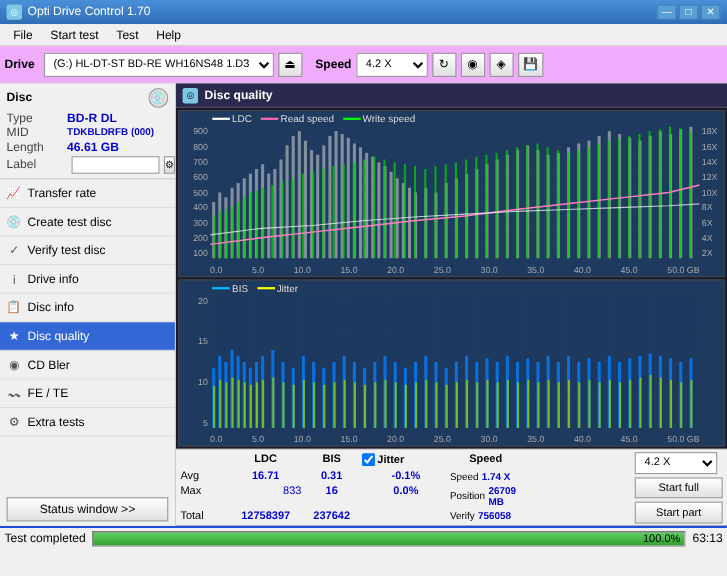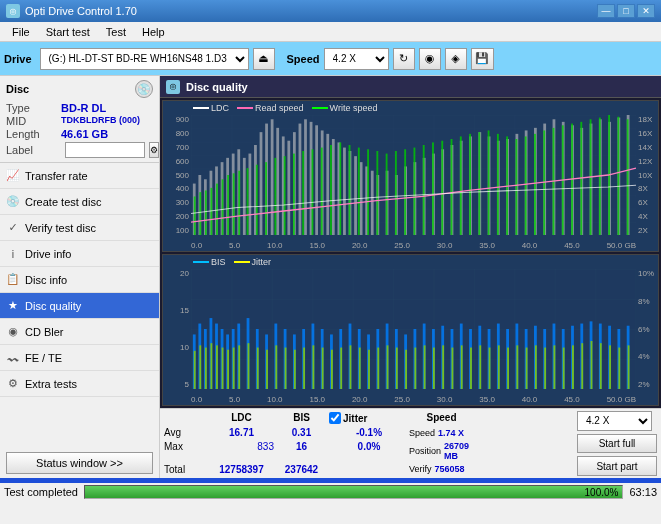--- a/index.html
+++ b/index.html
@@ -32,21 +32,21 @@
     }
     .menu-item {
       padding: 2px 8px;
       font-size: 11px;
       cursor: pointer;
       color: #000;
     }
 
     
     .toolbar {
-      background: #7dd3fc;
+      background: #f0abfc;
       border-bottom: 1px solid #ccc;
       height: 34px;
       display: flex;
       align-items: center;
       padding: 2px 4px;
       gap: 4px;
     }
     .toolbar-label { font-size: 11px; font-weight: bold; margin-right: 4px; }
     .drive-select {
       background: white;
@@ -261,21 +261,21 @@
       background: linear-gradient(to bottom, #fff, #e0e0e0);
       border: 1px solid #999;
       cursor: pointer;
       font-size: 10px;
       padding: 0 6px;
     }
 
     
     .progress-area {
       background: #f0f0f0;
-      border-top: 5px solid #1d4ed8;
+      border-top: 2px solid #1d4ed8;
       height: 22px;
       display: flex;
       align-items: center;
       padding: 2px 4px;
       gap: 6px;
     }
     .progress-label { font-size: 11px; }
     .progress-bar-outer {
       flex: 1;
       height: 14px;
@@ -622,27 +622,20 @@
           </div>
         </div>
 
         <div class="y-axis-labels">
           <span class="y-label">20</span>
           <span class="y-label">15</span>
           <span class="y-label">10</span>
           <span class="y-label">5</span>
         </div>
 
-        <div class="y-axis-right">
-          <span class="y-label">10%</span>
-          <span class="y-label">8%</span>
-          <span class="y-label">6%</span>
-          <span class="y-label">4%</span>
-          <span class="y-label">2%</span>
-        </div>
 
         <svg viewBox="0 0 480 110" preserveAspectRatio="none" style="position:absolute;left:28px;right:22px;top:14px;bottom:16px;width:calc(100% - 50px);height:calc(100% - 30px);">
           <defs>
             <pattern id="grid2" width="43.6" height="27.5" patternUnits="userSpaceOnUse">
               <path d="M 43.6 0 L 0 0 0 27.5" fill="none" stroke="#2a4a6a" stroke-width="0.5"></path>
             </pattern>
           </defs>
           <rect width="480" height="110" fill="url(#grid2)"></rect>
           <rect width="480" height="110" fill="#1e3a5f" opacity="0.4"></rect>
 

